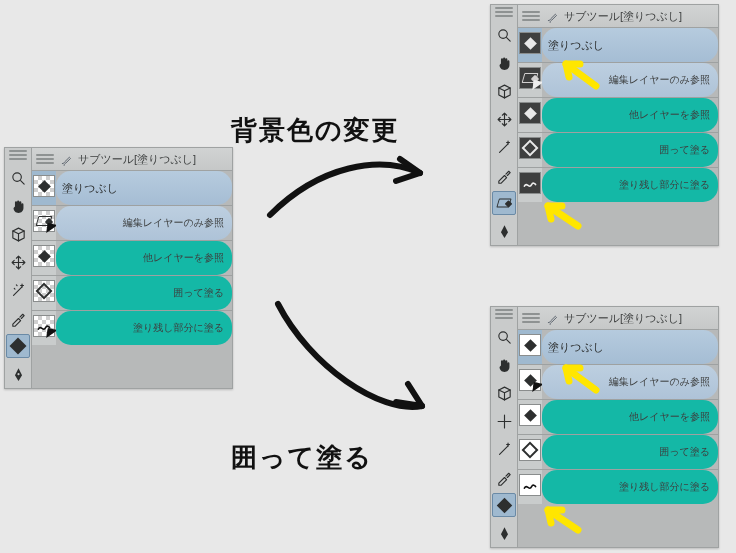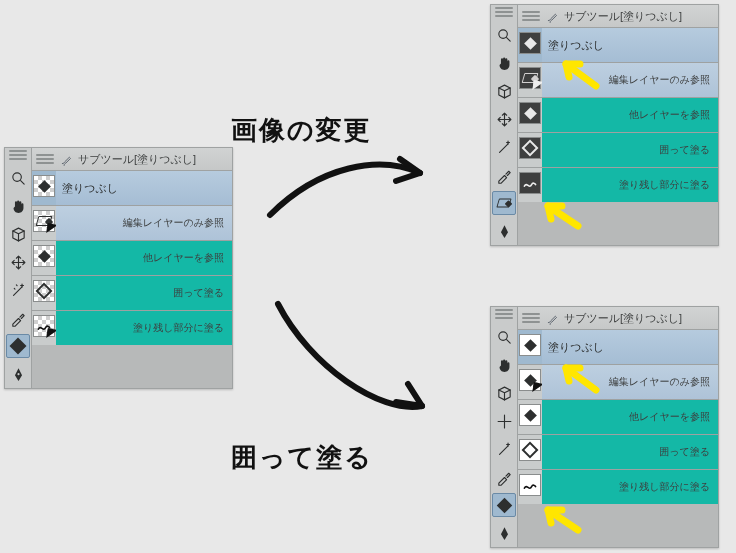--- a/index.html
+++ b/index.html
@@ -96,20 +96,21 @@
   .cell{
     flex:1;
     display:flex;
     align-items:center;
     justify-content:flex-end;
     padding:4px 8px 4px 6px;
     font-size:10px;
     color:#3d3f3f;
     min-height:26px;
     position:relative;
+    border-radius:15px;
   }
   .cell.header{
     justify-content:flex-start;
     background:linear-gradient(#b6cbde,#a5bdd4);
     font-size:11px;
     color:#2a2c2c;
   }
   .cell.selband{
     background:linear-gradient(#bdcfe0,#aec3d8);
     font-family:Liberation Mono, monospace;
@@ -136,21 +137,21 @@
   }
   .cur{
     position:absolute;right:-3px;bottom:-3px;
     width:0;height:0;border:5px solid transparent;border-left-color:#111;border-top-color:#111;
     transform:rotate(10deg);
   }
 </style>
 </head>
 <body>
 
-<div class="heading" style="left:231px;top:113px">画像の変更</div>
+<div class="heading" style="left:231px;top:113px">背景色の変更</div>
 <div class="heading" style="left:231px;top:440px">囲って塗る</div>
 
 <svg class="arrow" style="left:260px;top:145px;width:180px;height:80px" viewBox="0 0 180 80">
   <path d="M10 70 C 60 20, 120 10, 160 28"></path>
   <path d="M160 28 l-20 -14 M160 28 l-24 8"></path>
 </svg>
 <svg class="arrow" style="left:260px;top:296px;width:180px;height:130px" viewBox="0 0 180 130">
   <path d="M18 8 C 50 70, 120 118, 162 110"></path>
   <path d="M162 110 l-26 -4 M162 110 l-14 -22"></path>
 </svg>

